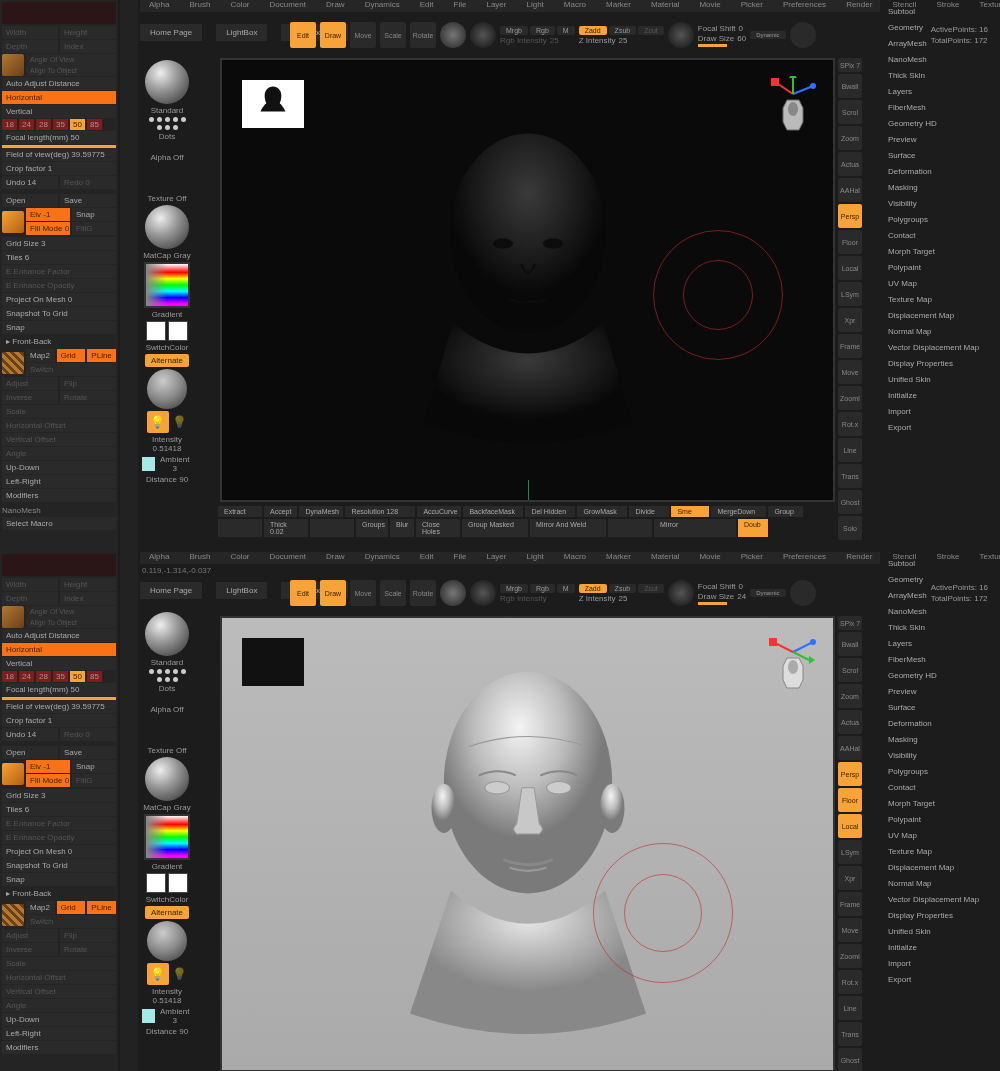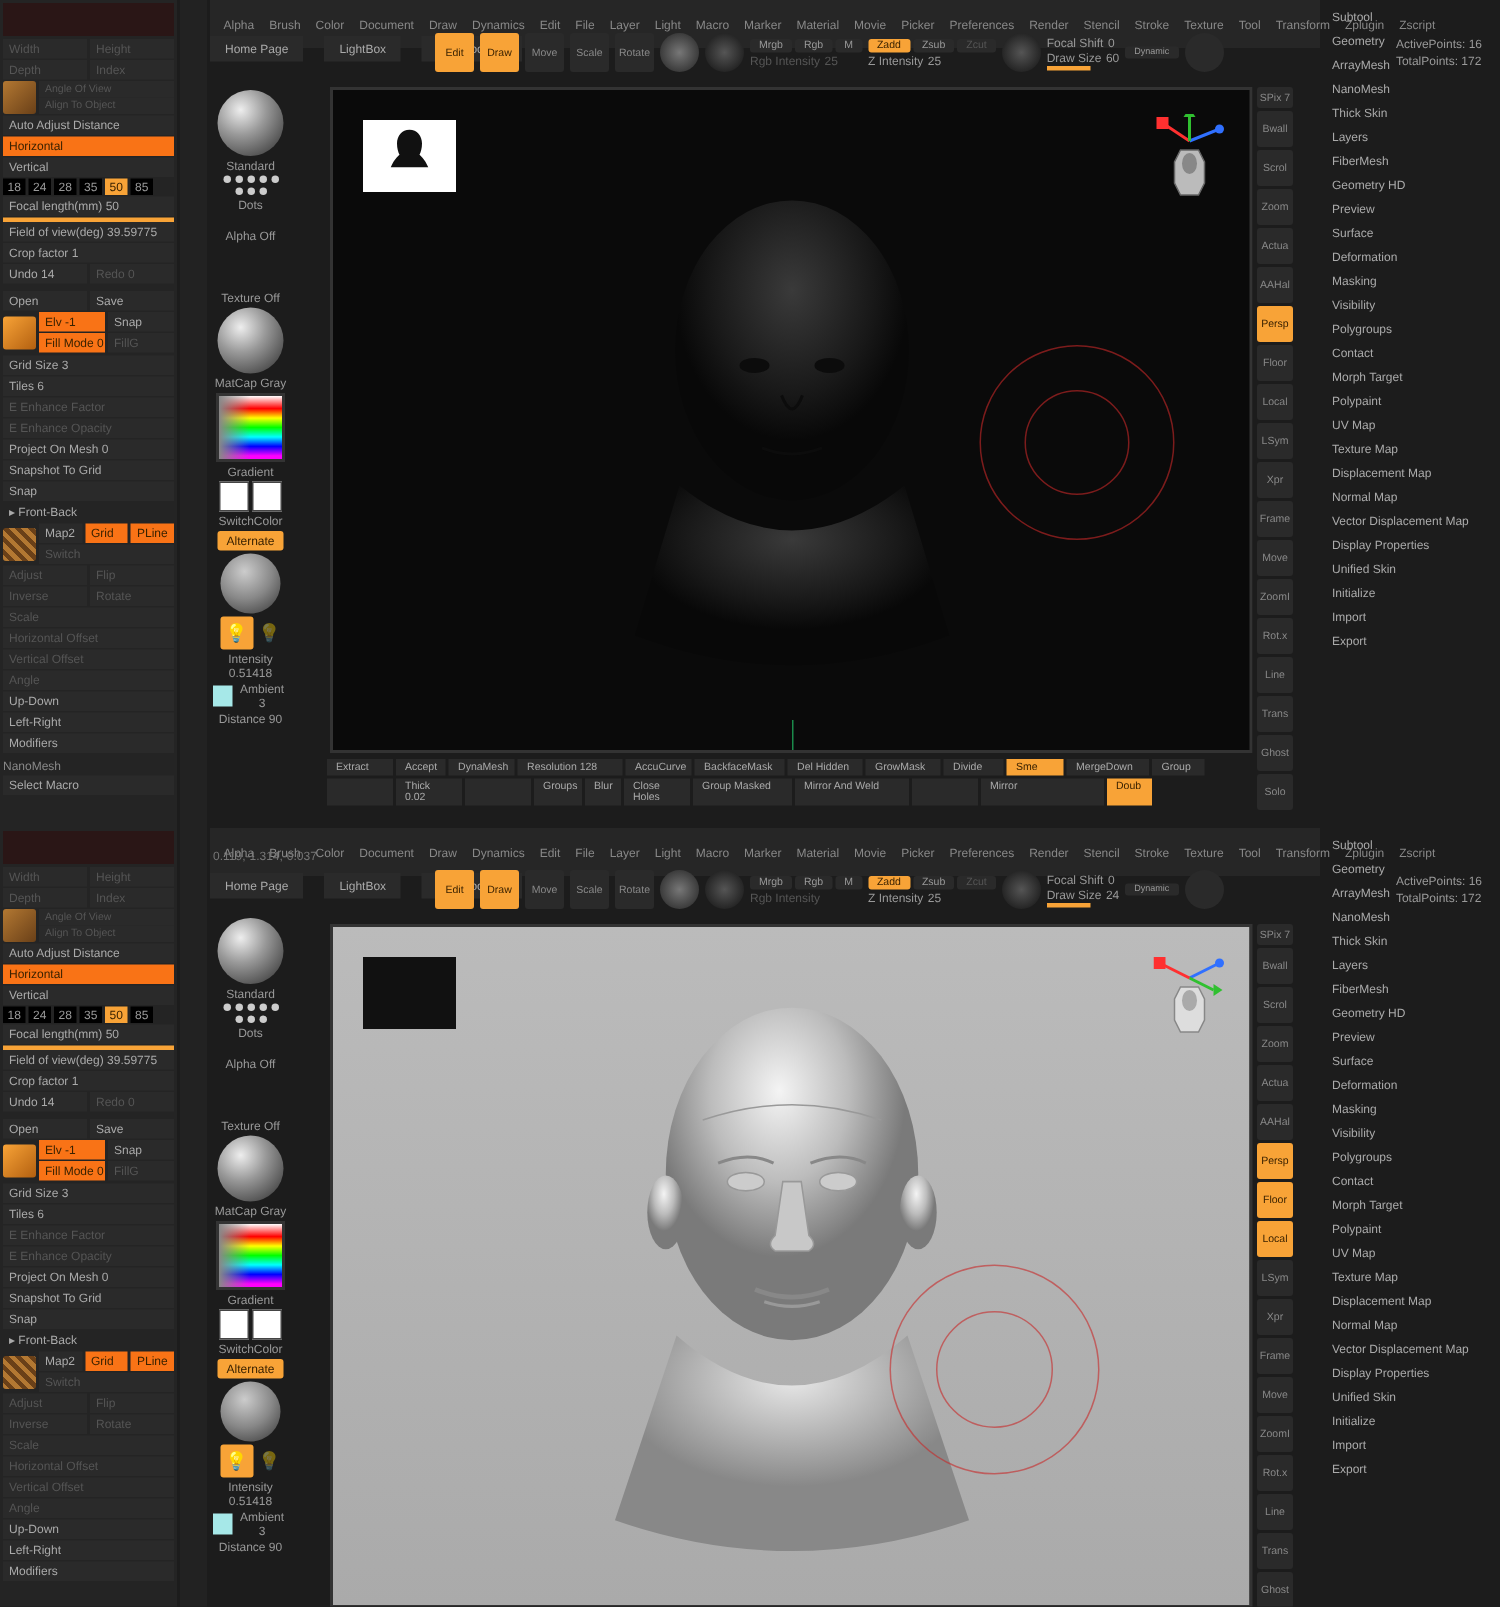--- a/index.html
+++ b/index.html
@@ -1,36 +1,36 @@
 <!DOCTYPE html>
 <html><head>
 <meta charset="utf-8">
 <style>
   *{box-sizing:border-box;margin:0;padding:0;user-select:none}
   body{background:#1c1c1c;font-family:Arial,sans-serif;font-size:8px;color:#999;width:1000px;height:1071px;overflow:hidden;position:relative}
   .instance{position:absolute;left:0;width:1000px;height:552px}
   .inst1{top:0}
   .inst2{top:552px}
-  .main-menu{position:absolute;top:0;left:140px;right:120px;height:12px;display:flex;gap:0;align-items:center;padding:16px 4px;background:#262626}
+  .main-menu{position:absolute;top:0;left:140px;right:120px;height:12px;display:flex;gap:10px;align-items:flex-start;padding:0 4px;background:#262626}
   .menu-item{color:#888;padding:0 5px;font-size:8px;cursor:pointer}
   .coords{position:absolute;top:14px;left:142px;color:#777;font-size:8px}
   .tabbar{position:absolute;top:24px;left:140px;display:flex;gap:14px}
   .tab{background:#2a2a2a;color:#aaa;padding:4px 10px;font-size:8px;cursor:pointer}
   .tool-cluster{position:absolute;top:18px;left:290px;right:140px;height:34px;display:flex;align-items:center;gap:4px}
   .sq{width:26px;height:26px;background:#2a2a2a;display:flex;flex-direction:column;align-items:center;justify-content:center;font-size:7px;color:#888;border-radius:2px}
   .sq.on{background:#f8a337;color:#3a2200}
   .mini-label{font-size:7px;color:#999;padding:1px 6px;background:#2a2a2a;border-radius:2px}
   .mini-label.on{background:#f8a337;color:#3a2200}
   .right-stats{position:absolute;top:24px;right:12px;color:#999;font-size:8px;text-align:left;line-height:11px}
   .left-col{position:absolute;top:0;left:0;width:118px;height:552px;background:#242424;padding:2px;overflow:hidden}
   .lc-row{display:flex;align-items:center;gap:2px;margin-bottom:1px}
   .lc-label{background:#2a2a2a;color:#aaa;padding:2px 4px;font-size:8px;flex:1;min-width:0;overflow:hidden;white-space:nowrap}
   .lc-label.orange{background:#f97316;color:#3a2200}
   .lc-label.dim{color:#555}
-  .numcell{background:#000000;color:#999;padding:1px 3px;font-size:8px;min-width:15px;text-align:center}
+  .numcell{background:#7f1d1d;color:#999;padding:1px 3px;font-size:8px;min-width:15px;text-align:center}
   .numcell.on{background:#f8a337;color:#3a2200}
   .thumb{width:22px;height:22px;background:linear-gradient(135deg,#b37832,#6a4018);border-radius:2px}
   .section-hdr{color:#888;font-size:8px;padding:2px 0;margin-top:2px}
   .left-col2{position:absolute;top:0;left:120px;width:18px;height:552px;background:#222}
   .brush-col{position:absolute;top:60px;left:142px;width:50px;display:flex;flex-direction:column;align-items:center;gap:2px}
   .brush-sphere{width:44px;height:44px;border-radius:50%;background:radial-gradient(circle at 35% 30%,#eee,#999 40%,#333 95%)}
   .brush-lbl{font-size:8px;color:#999;text-align:center}
   .dots{display:flex;flex-wrap:wrap;width:40px;gap:3px;justify-content:center}
   .dots span{width:5px;height:5px;border-radius:50%;background:#ccc}
   .color-picker{width:46px;height:46px;background:linear-gradient(to bottom,#fff,#f00 20%,#ff0 35%,#0f0 50%,#0ff 65%,#00f 80%,#f0f 95%);position:relative;border:2px solid #333}

